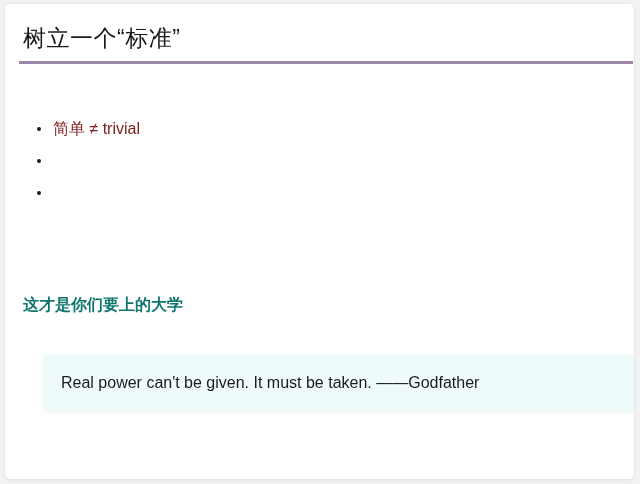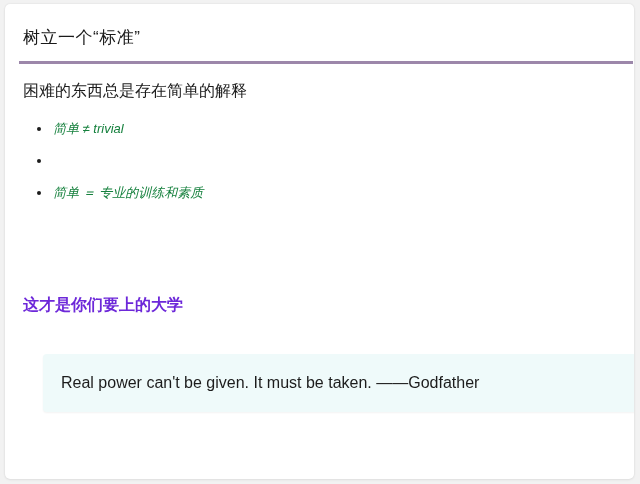--- a/index.html
+++ b/index.html
@@ -31,21 +31,21 @@
     left: 0;
     top: 0;
     right: 0;
     bottom: 0;
     padding: 0;
   }
   .slide-title {
     position: absolute;
     left: 18px;
     top: 16px;
-    font-size: 17px;
+    font-size: 23px;
     line-height: 36px;
     color: #1a1a1a;
     font-weight: 400;
     letter-spacing: 0.5px;
     white-space: nowrap;
   }
   .title-rule {
     position: absolute;
     left: 14px;
     top: 57px;
@@ -68,42 +68,41 @@
     top: 109px;
     margin: 0;
     padding: 0;
     list-style: none;
   }
   .bullet-list li {
     position: relative;
     padding-left: 30px;
     height: 32px;
     line-height: 32px;
-    font-size: 13px;
-    color: #15803d;
+    font-size: 16px;
+    color: #7f1d1d;
     white-space: nowrap;
-    font-style: italic;
   }
   .bullet-list li .bullet-dot {
     position: absolute;
     left: 14px;
     top: 14px;
     width: 4px;
     height: 4px;
     border-radius: 50%;
     background: #1c1c1c;
   }
   .emphasis-line {
     position: absolute;
     left: 18px;
     top: 288px;
     font-size: 16px;
     line-height: 26px;
     font-weight: bold;
-    color: #6d28d9;
+    color: #0f766e;
     white-space: nowrap;
   }
   .quote-box {
     position: absolute;
     left: 38px;
     top: 350px;
     width: 621px;
     height: 58px;
     background: #effafa;
     border-radius: 4px;
@@ -124,33 +123,31 @@
 </head>
 <body>
 
 <div class="page-card">
   <div class="content">
 
     <div class="slide-title">树立一个“标准”</div>
 
     <div class="title-rule"></div>
 
-    <div class="lead-paragraph">困难的东西总是存在简单的解释</div>
 
     <ul class="bullet-list">
       <li>
         <span class="bullet-dot"></span>
         <span>简单 ≠ trivial</span>
       </li>
       <li>
         <span class="bullet-dot"></span>
       </li>
       <li>
         <span class="bullet-dot"></span>
-        <span>简单 ＝ 专业的训练和素质</span>
       </li>
     </ul>
 
     <div class="emphasis-line">这才是你们要上的大学</div>
 
     <div class="quote-box">
       <div class="quote-text">Real power can't be given. It must be taken. ——Godfather</div>
     </div>
 
   </div>

